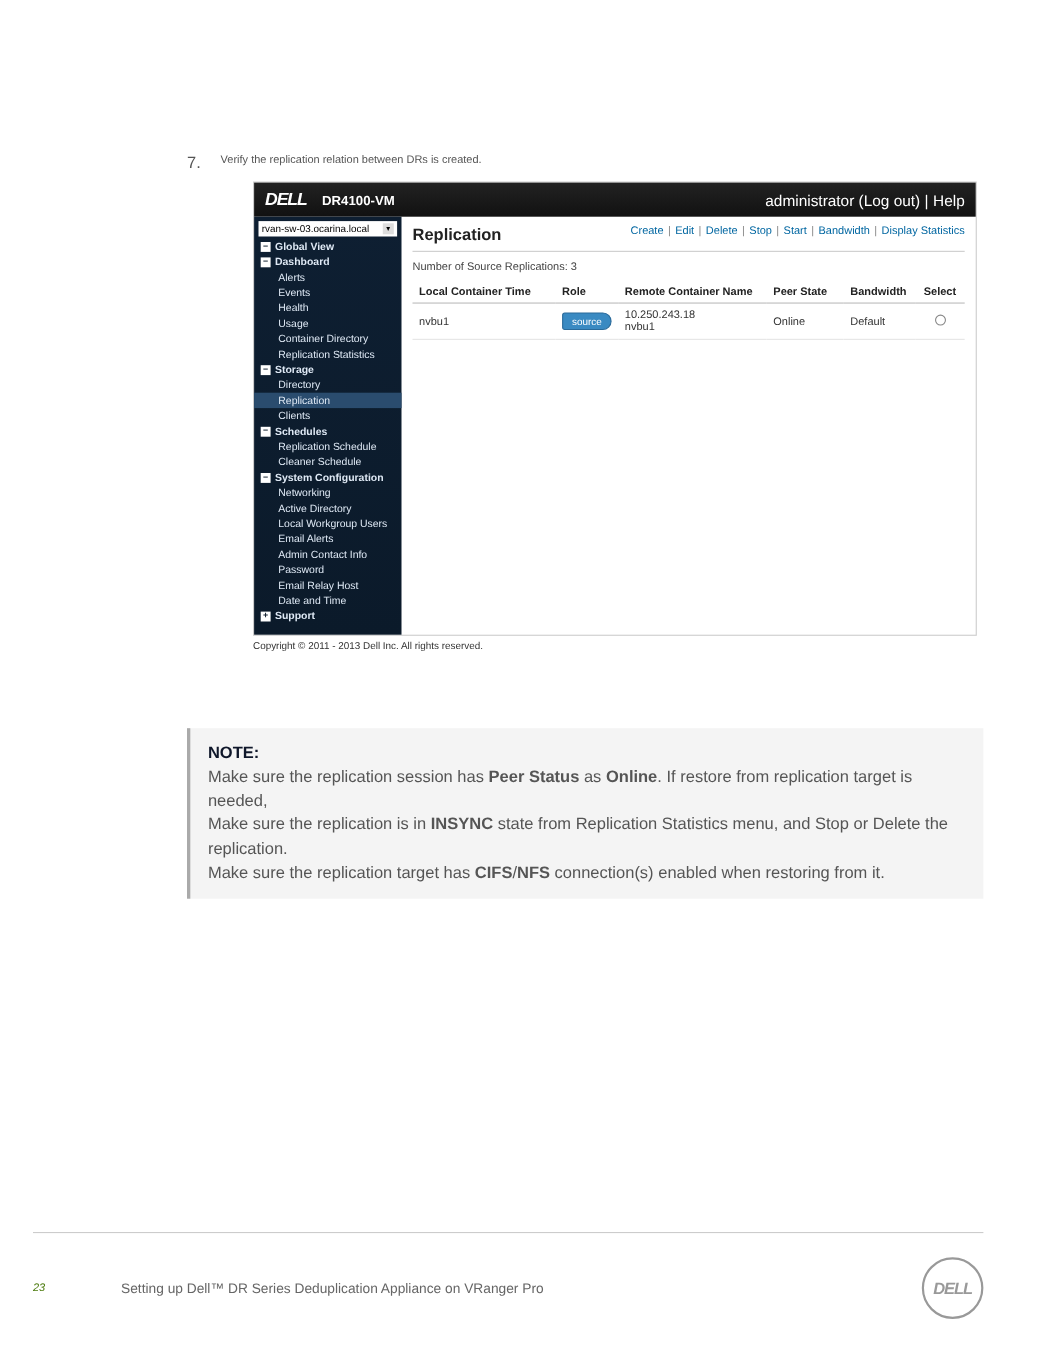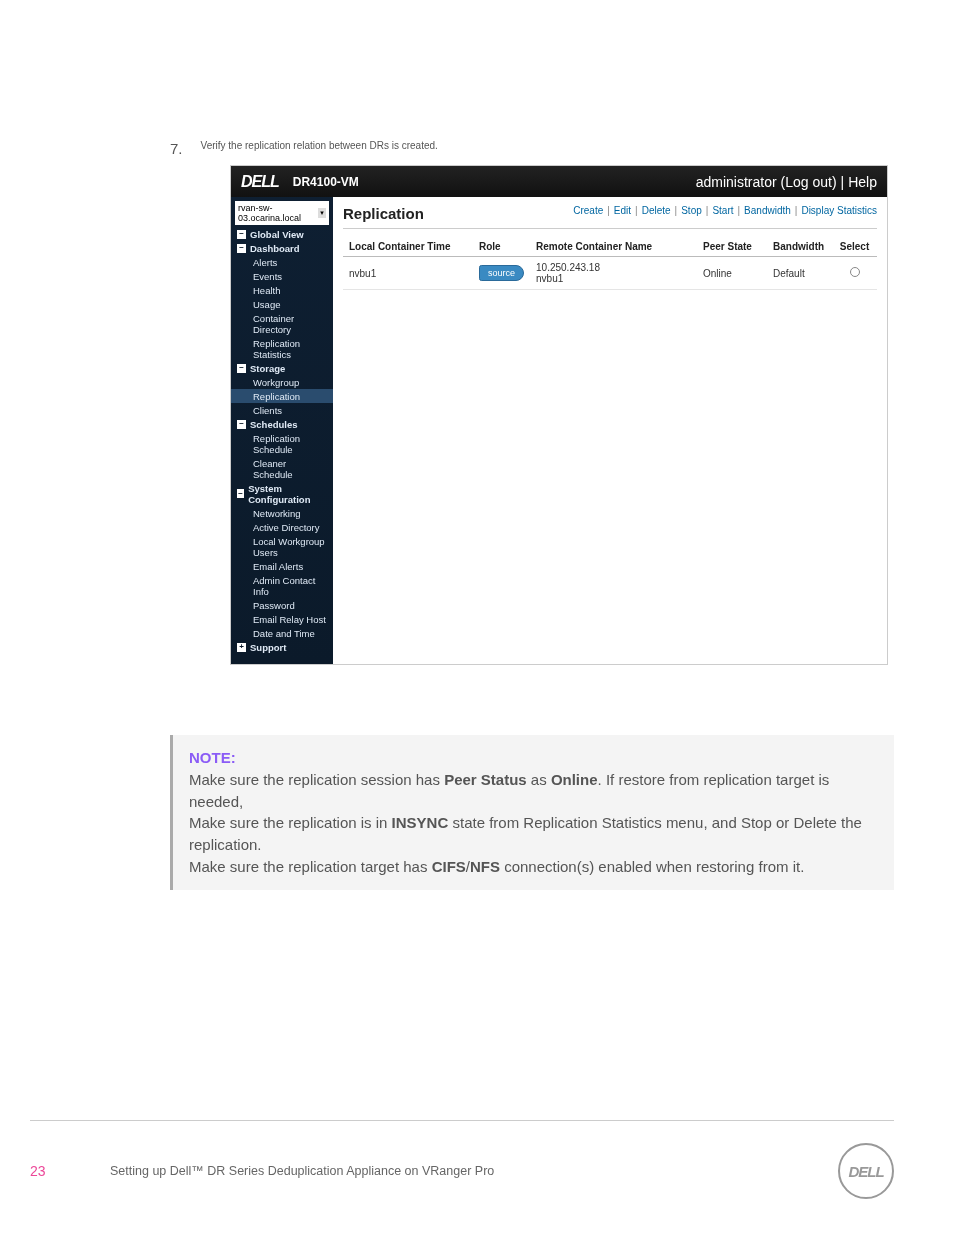--- a/index.html
+++ b/index.html
@@ -7,21 +7,21 @@
   .page { padding: 40px 60px 20px 30px; position: relative; min-height: 1235px; }
   .step-row { display: flex; gap: 18px; margin: 100px 0 8px 140px; }
   .step-num { font-size: 15px; color: #555; }
   .step-text { font-size: 10px; color: #555; }
   .screenshot { margin-left: 200px; width: 658px; border: 1px solid #ccc; font-size: 10px; background: #fff; }
   .topbar { background: linear-gradient(#222, #111); height: 31px; display: flex; align-items: center; padding: 0 10px; color: #fff; }
   .dell-logo { font-weight: bold; font-style: italic; font-size: 16px; letter-spacing: -1px; margin-right: 14px; }
   .product { font-weight: bold; font-size: 12px; text-align: right; }
   .topbar-right { margin-left: auto; font-size: 14px; display: flex; gap: 4px; }
   .app-body { display: flex; }
-  .sidebar { width: 102px; background: linear-gradient(#0e1f32, #0b1a2a); color: #dfe9f5; font-size: 9.5px; padding-bottom: 10px;}
+  .sidebar { width: 134px; background: linear-gradient(#0e1f32, #0b1a2a); color: #dfe9f5; font-size: 9.5px; padding-bottom: 10px;}
   .host-sel { background: #fff; color: #000; margin: 4px 4px 2px 4px; padding: 2px 3px; font-size: 9px; display: flex; align-items: center; justify-content: space-between; }
   .host-dd { width: 10px; height: 10px; background: #ddd; display: flex; align-items: center; justify-content: center; font-size: 7px; }
   .nav-row { display: flex; align-items: center; gap: 4px; padding: 1.5px 6px; }
   .nav-bold { font-weight: bold; }
   .nav-active { background: #2a4c6e; }
   .nav-child { padding-left: 22px; }
   .tree-ic { width: 9px; height: 9px; background: #fff; color: #0b1a2a; display: inline-flex; align-items: center; justify-content: center; font-size: 8px; line-height: 1; font-weight: bold; }
   .content { flex: 1; padding: 8px 10px; }
   .content-head { display: flex; justify-content: space-between; align-items: flex-start; border-bottom: 1px solid #ccc; padding-bottom: 6px; margin-bottom: 8px;}
   .content-title { font-weight: bold; font-size: 15px; color: #222; }
@@ -32,23 +32,23 @@
   .rep-table th { text-align: left; font-weight: bold; padding: 4px 6px; border-bottom: 1px solid #bbb; color:#222;}
   .rep-table td { padding: 5px 6px; border-bottom: 1px solid #e5e5e5; vertical-align: middle; }
   .rep-table tr.hl td { background: #1d6fa5; color: #fff; }
   .role-badge { display: inline-block; background: #3a8ac2; color: #fff; border-radius: 3px 10px 10px 3px; padding: 2px 8px; font-size: 9px; border:1px solid #2a6a9a;}
   .hl .role-badge { background: #1d6fa5; border-color:#fff; }
   .sel-radio { width: 10px; height: 10px; border: 1px solid #888; border-radius: 50%; display: inline-block; background:#fff;}
   .sel-radio.on { background: radial-gradient(#333 0 35%, #fff 40%); }
   .hl .sel-radio.on { background: radial-gradient(#fff 0 35%, transparent 40%); border-color:#fff;}
   .copyright { font-size: 9px; color: #333; margin: 4px 0 0 200px; }
   .note-box { margin: 70px 0 0 140px; border-left: 3px solid #aaa; background: #f4f4f4; padding: 12px 16px; font-size: 15px; color: #555; line-height: 1.45; }
-  .note-title { font-weight: bold; color: #8b5cf6; }
+  .note-title { font-weight: bold; color: #0f172a; }
   .footer { position: absolute; bottom: 36px; left: 30px; right: 60px; border-top: 1px solid #ccc; padding-top: 22px; display: flex; align-items: center; }
-  .page-num { font-size: 14px; color: #ec4899; width: 80px; }
+  .page-num { font-size: 10px; color: #4d7c0f; width: 80px; font-style: italic; }
   .footer-title { font-size: 12.5px; color: #666; }
   .dell-circle { margin-left: auto; width: 56px; height: 56px; border: 2.5px solid #999; border-radius: 50%; display: flex; align-items: center; justify-content: center; font-weight: bold; font-style: italic; color: #999; font-size: 15px; letter-spacing: -1px; }
 </style>
 </head>
 <body>
 
 <div class="page">
 
   <div class="step-row">
     <div class="step-num">7.</div>
@@ -97,21 +97,21 @@
               <span>Container Directory</span>
             </div>
             <div class="nav-row nav-child">
               <span>Replication Statistics</span>
             </div>
             <div class="nav-row">
               <span class="tree-ic">−</span>
               <span class="nav-bold">Storage</span>
             </div>
             <div class="nav-row nav-child">
-              <span>Workgroup</span>
+              <span>Directory</span>
             </div>
             <div class="nav-row nav-child nav-active">
               <span>Replication</span>
             </div>
             <div class="nav-row nav-child">
               <span>Clients</span>
             </div>
             <div class="nav-row">
               <span class="tree-ic">−</span>
               <span class="nav-bold">Schedules</span>
@@ -169,20 +169,21 @@
               <span class="sep">|</span>
               <span>Stop</span>
               <span class="sep">|</span>
               <span>Start</span>
               <span class="sep">|</span>
               <span>Bandwidth</span>
               <span class="sep">|</span>
               <span>Display Statistics</span>
             </div>
         </div>
+        <div class="subline">Number of Source Replications: 3</div>
         <table class="rep-table">
           <thead>
               <tr>
             <th style="width:130px">Local Container Time</th>
             <th style="width:55px">Role</th>
             <th>Remote Container Name</th>
             <th style="width:70px">Peer State</th>
             <th style="width:65px">Bandwidth</th>
             <th style="width:45px;text-align:center">Select</th>
           </tr>
@@ -194,20 +195,21 @@
                 <td>10.250.243.18<br>nvbu1</td>
                 <td>Online</td>
                 <td>Default</td>
                 <td style="text-align:center"><span class="sel-radio"></span></td>
               </tr>
             </tbody>
         </table>
       </div>
     </div>
   </div>
+  <div class="copyright">Copyright © 2011 - 2013 Dell Inc. All rights reserved.</div>
 
   <div class="note-box">
     <span class="note-title"><span>NOTE</span>:</span><br>
     <span>
       <span>Make sure the replication session has </span><b>Peer Status</b><span> as </span><b>Online</b><span>. If restore from replication target is needed,</span>
     </span><br>
     <span>
       <span>Make sure the replication is in </span><b>INSYNC</b><span> state from Replication Statistics menu, and Stop or Delete the replication.</span>
     </span><br>
     <span>

